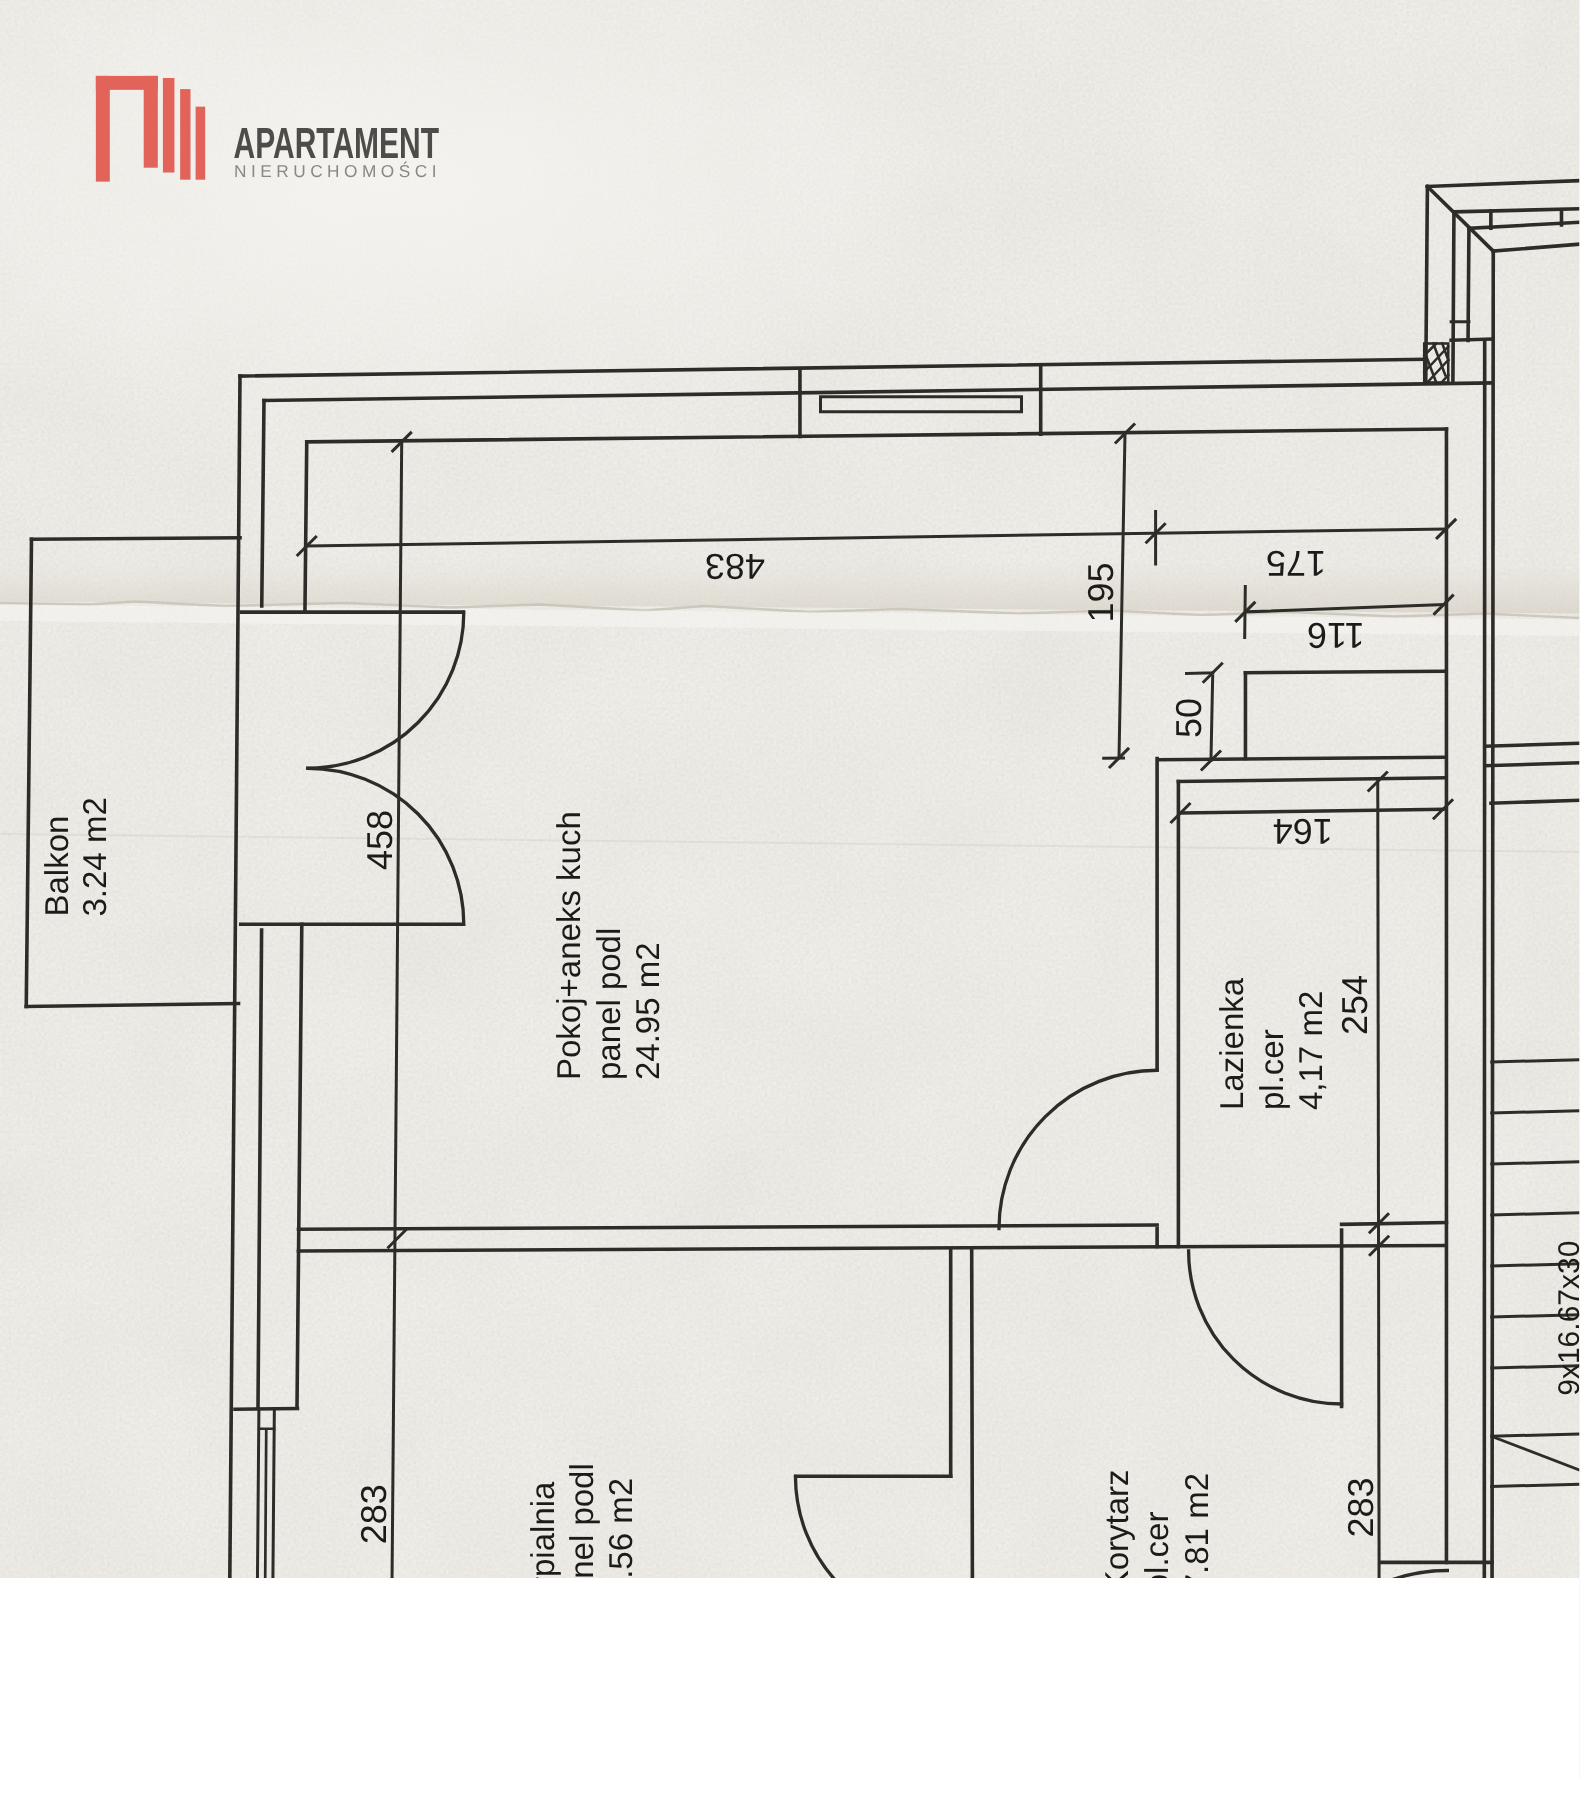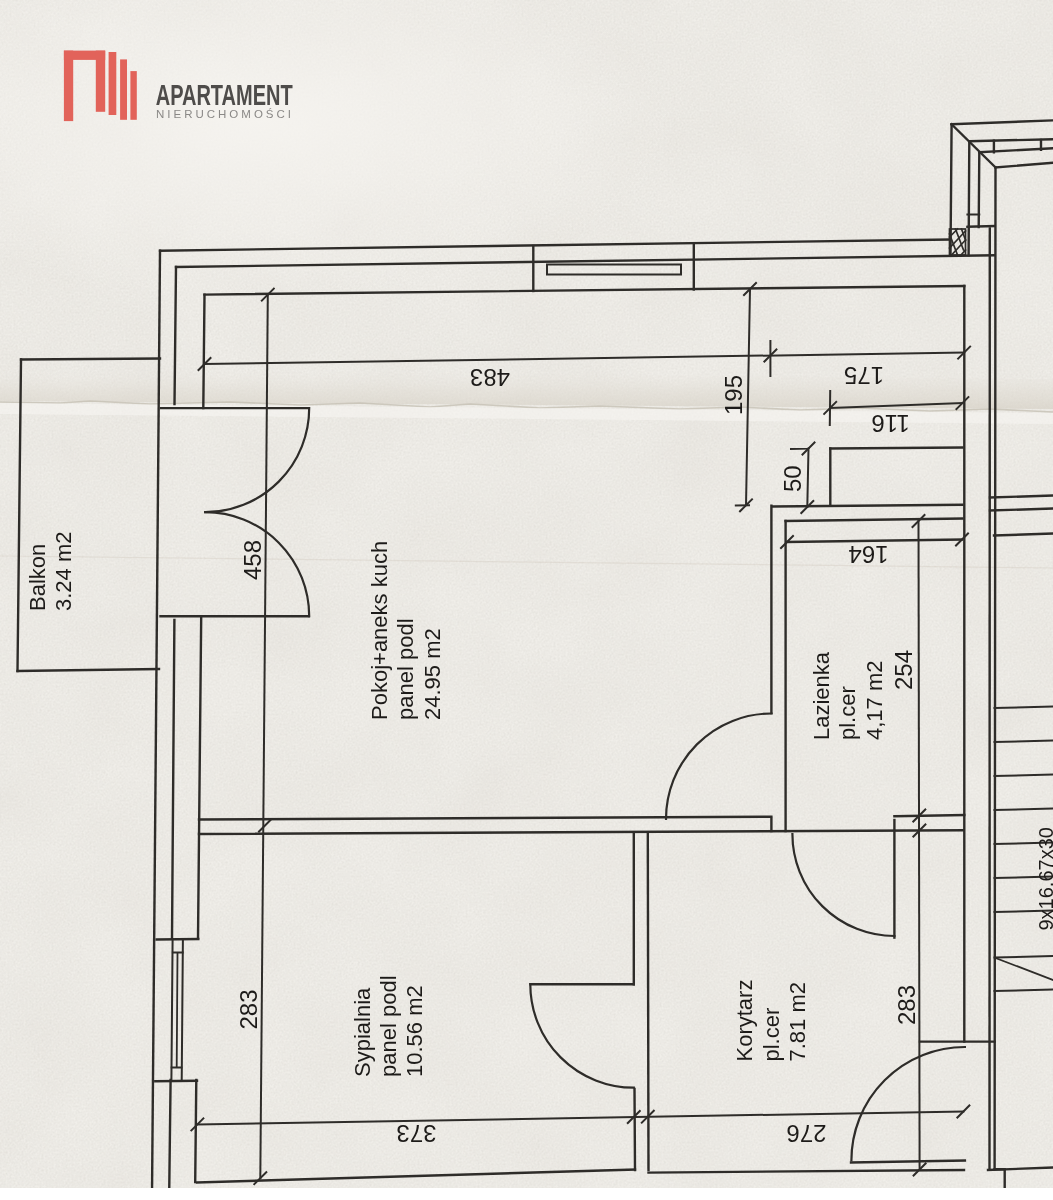--- a/index.html
+++ b/index.html
@@ -1,16 +1,16 @@
 <!DOCTYPE html>
 <html><head>
 <meta charset="utf-8">
 <style>
   html,body{margin:0;padding:0;}
-  #page{position:relative;width:1053px;height:1188px;background:#f0eee9;overflow:hidden;
+  #page{position:relative;width:1053px;height:1052px;background:#f0eee9;overflow:hidden;
         font-family:"Liberation Sans",sans-serif;}
   svg{position:absolute;left:0;top:0;}
 </style>
 </head>
 <body>
 
 <div id="page">
 <svg width="1053" height="1200" viewBox="0 0 1053 1200">
   <defs>
     <linearGradient id="crease" x1="0" y1="0" x2="0" y2="1">

